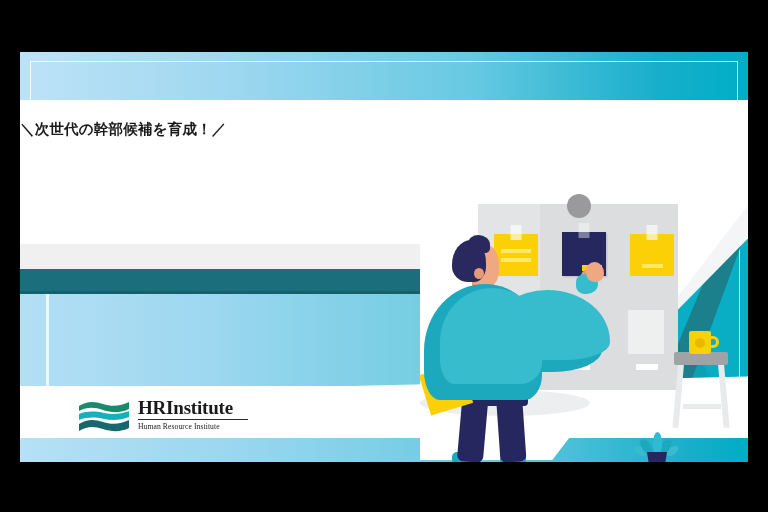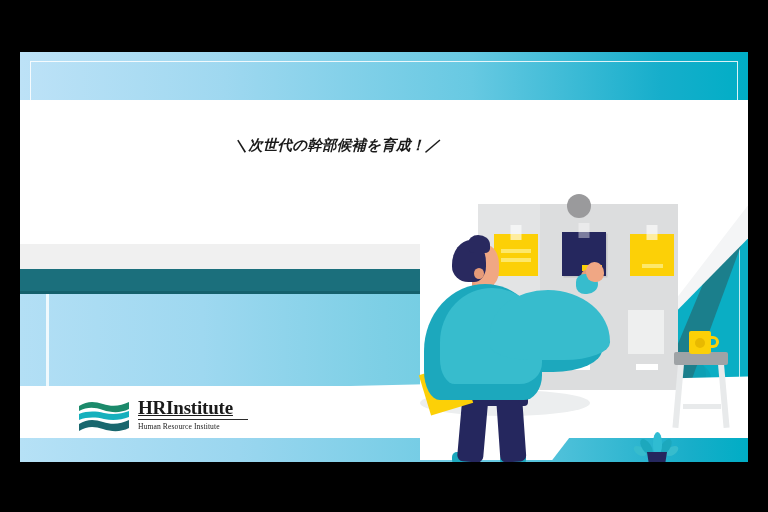--- a/index.html
+++ b/index.html
@@ -81,30 +81,29 @@
   .headline-area {
     position: absolute;
     left: 0; top: 48px;
     width: 560px; height: 144px;
     background: #ffffff;
     z-index: 6;
   }
 
   .kicker {
     position: absolute;
-    left: 0; top: 36px;
+    left: 0; top: 20px;
     width: 420px;
-    text-align: right;
+    text-align: left;
     font-family: "DejaVu Sans", sans-serif;
     font-size: 14.5px;
     font-weight: 700;
     color: #1a1a1a;
     letter-spacing: .2px;
     white-space: nowrap;
-    font-style: italic;
   }
   .title-l1, .title-l2 {
     position: absolute;
     left: 0;
     width: 420px;
     text-align: center;
     font-family: "DejaVu Sans", sans-serif;
     font-weight: 700;
     color: #121212;
     white-space: nowrap;
@@ -554,21 +553,20 @@
     width: 112px;
   }
   .logo-name {
     font-family: "Liberation Serif", "DejaVu Serif", serif;
     font-size: 19px;
     font-weight: 700;
     color: #1a1a1a;
     letter-spacing: -.2px;
     line-height: 1.05;
     white-space: nowrap;
-    text-decoration: underline;
   }
   .logo-rule {
     width: 110px; height: 1px;
     background: #2a2a2a;
     margin: 1px 0 2px;
   }
   .logo-sub {
     font-family: "Liberation Serif", "DejaVu Serif", serif;
     font-size: 7.6px;
     color: #1a1a1a;

